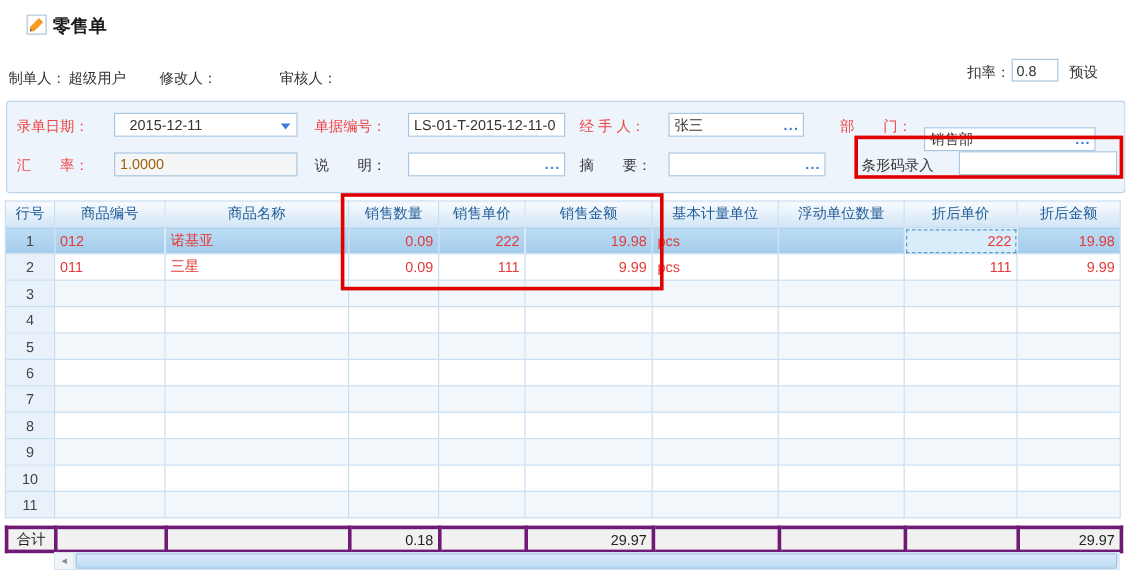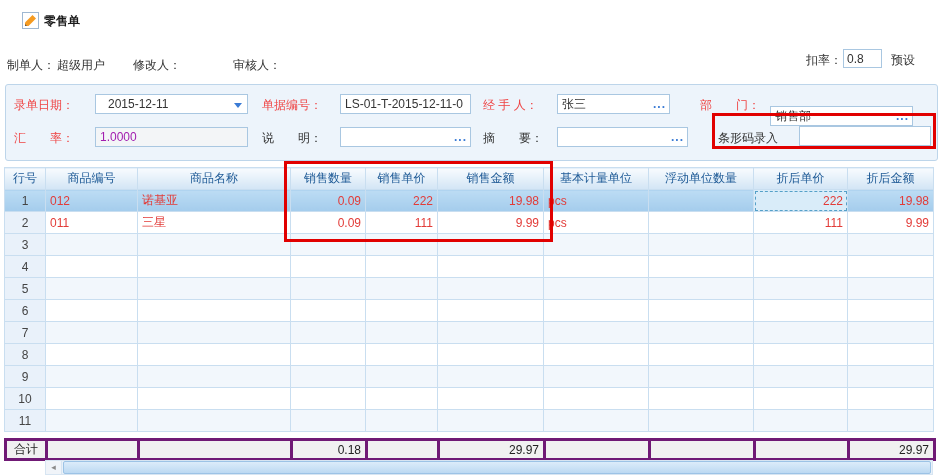--- a/index.html
+++ b/index.html
@@ -1,37 +1,37 @@
 <!DOCTYPE html>
 <html><head>
 <meta charset="utf-8">
 <style>
   * { margin:0; padding:0; box-sizing:border-box; }
   body { font-family:"Liberation Sans","DejaVu Sans",sans-serif; background:#fff; }
   #screen { position:relative; width:938px; height:475px; background:#fff; overflow:hidden; font-size:12px; color:#333; }
 
   
   .title-icon { position:absolute; left:22px; top:12px; width:17px; height:17px; }
-  .page-title { position:absolute; left:44px; top:13px; font-size:12px; font-weight:bold; color:#1a1a1a;text-align:center; }
+  .page-title { position:absolute; left:44px; top:13px; font-size:15px; font-weight:bold; color:#1a1a1a;text-align:center; }
 
   
   .info { position:absolute; top:57px; font-size:12px; color:#333; }
   .discount-input { position:absolute; left:843px; top:49px; width:39px; height:19px;
     border:1px solid #a9c7e1; background:#fff; font-size:12px; padding:0 3px; color:#333;
     font-family:"Liberation Sans","DejaVu Sans",sans-serif; }
 
   
   .panel { position:absolute; left:5px; top:84px; width:933px; height:77px;
     background:#edf4fb; border:1px solid #bdd5ea; border-radius:3px; }
   .flabel { position:absolute; font-size:12px; white-space:pre; }
   .flabel.blue { color:#ef4444; }
   .flabel.dark { color:#333; }
   .field { position:absolute; height:20px; background:#fff; border:1px solid #a9c7e1;
     font-size:12px; color:#333; line-height:18px; padding:0 4px; overflow:hidden; white-space:nowrap; }
-  .field.disabled { background:#f3f5f7; color:#a21caf; }
+  .field.disabled { background:#f3f5f7; color:#a16207; }
   .field .dots { position:absolute; right:3px; top:0; color:#3a7bd5; font-weight:bold; letter-spacing:1px; }
   .field .arrow { position:absolute; right:5px; top:8px; width:0; height:0;
     border-left:4px solid transparent; border-right:4px solid transparent; border-top:5px solid #3a7bd5; }
 
   
   table.grid { position:absolute; left:4px; top:167px; width:929px; border-collapse:collapse; table-layout:fixed; }
   table.grid td { border:1px solid #c9def0; height:22px; font-size:12px; padding:0 4px;
     overflow:hidden; white-space:nowrap; }
   table.grid tr.head td { background:linear-gradient(#f8fbfe,#d2e5f5); color:#1e5a96; text-align:center; padding:0 2px; }
   td.num { background:#e9f1fa; color:#444; text-align:center; }

